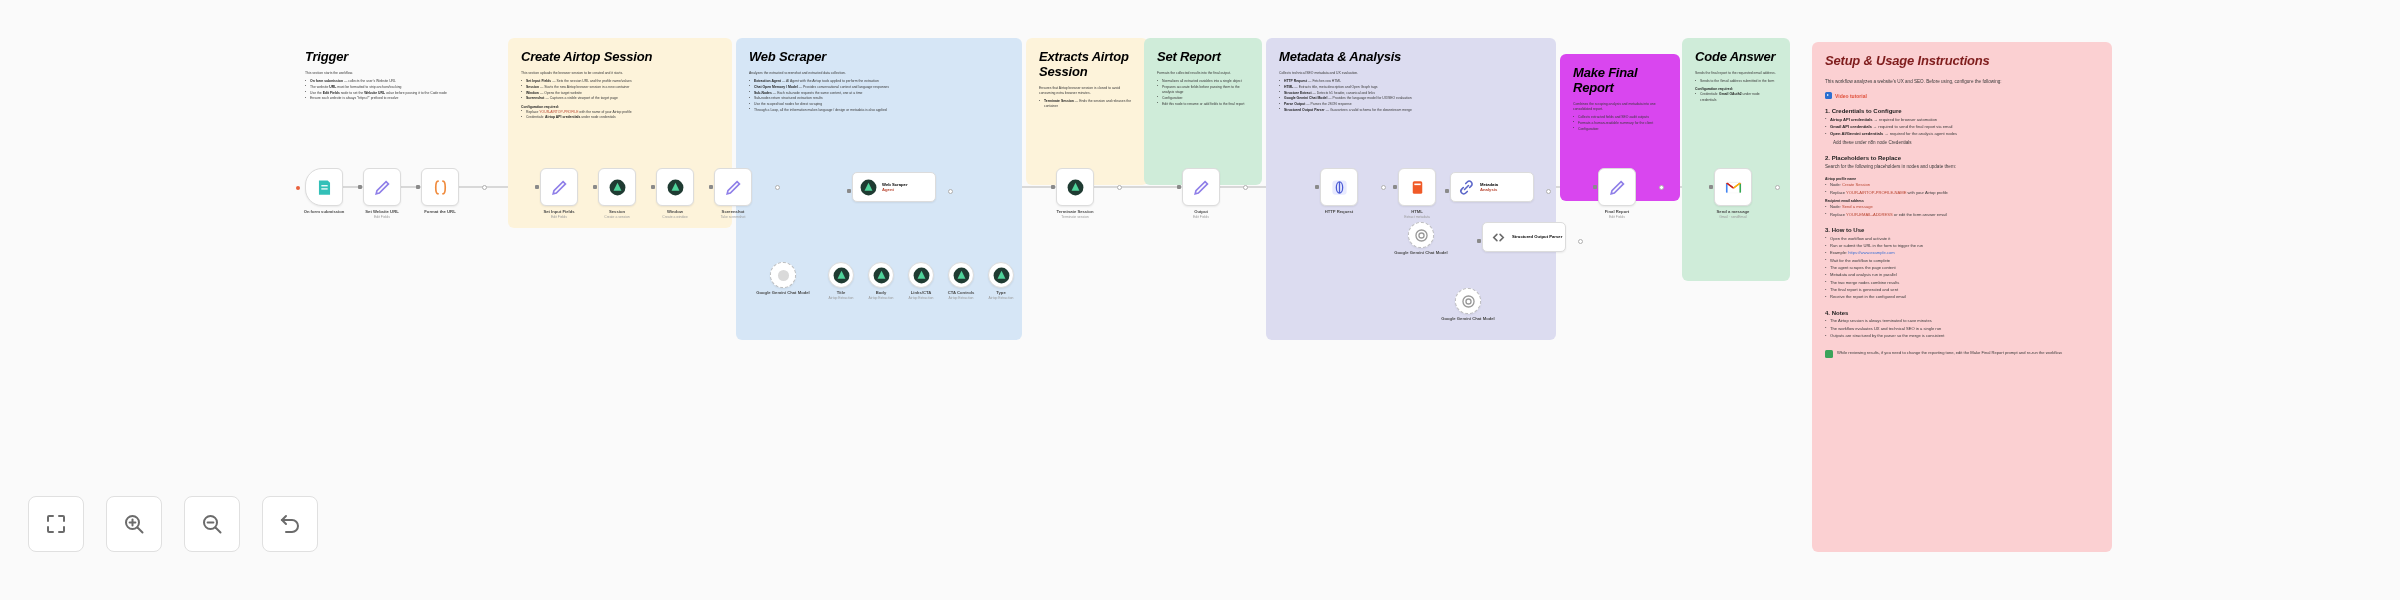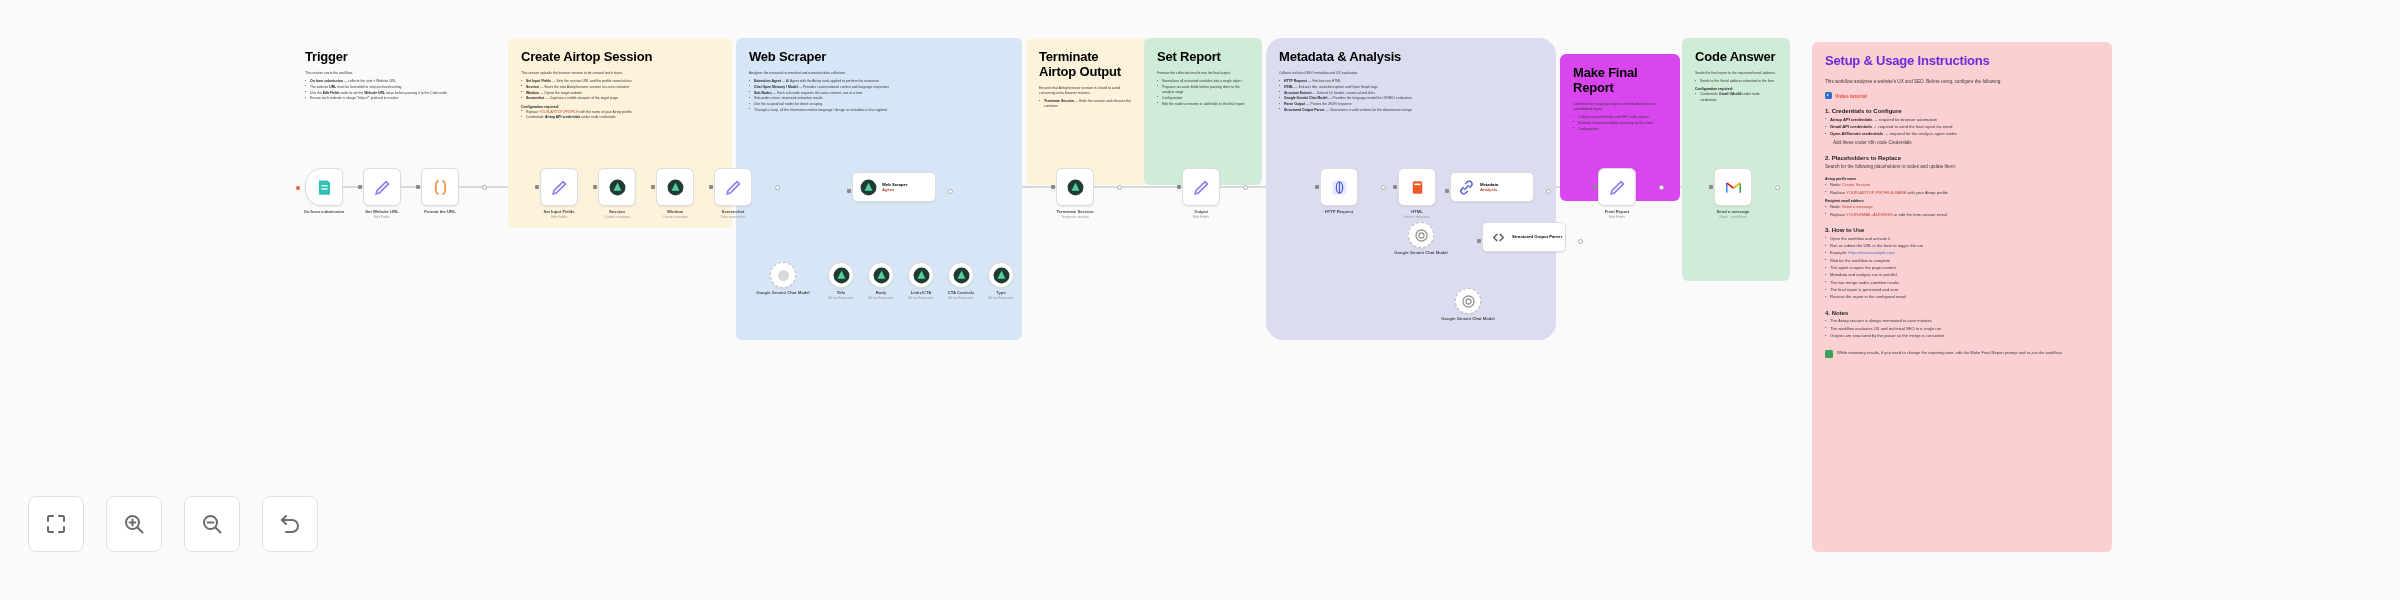--- a/index.html
+++ b/index.html
@@ -5,41 +5,41 @@
   * { box-sizing: border-box; margin: 0; padding: 0; }
   html, body {
     width: 2400px; height: 600px; overflow: hidden;
     font-family: "Liberation Sans", sans-serif;
     background: #f7f7f7;
   }
   #canvas { position: relative; width: 2400px; height: 600px; background: #fafafa; }
 
   
   .note { position: absolute; border-radius: 6px; padding: 12px 13px; overflow: hidden; }
-  .note h3 { font-size: 13px; font-weight: 700; line-height: 1.15; margin-bottom: 6px; letter-spacing: -.2px; }
+  .note h3 { font-size: 13px; font-weight: 700; line-height: 1.15; margin-bottom: 6px; letter-spacing: -.2px; font-style: italic; }
   .note p.lead { font-size: 3.4px; line-height: 1.5; margin-bottom: 3px; color: #3a3a3a; }
   .note ul { list-style: none; }
   .note li { font-size: 3.4px; line-height: 1.55; color: #3a3a3a; position: relative; padding-left: 5px; margin-bottom: .5px; }
   .note li:before { content: "\2022"; position: absolute; left: 0; top: -.4px; }
   .note li b { font-weight: 700; color: #1d1d1d; }
   .note li i { font-style: normal; color: #b8442f; }
   .note li a { color: #3b6fd4; }
   .note .sub { font-size: 3.4px; font-weight: 700; margin: 3px 0 1px; color: #1d1d1d; }
 
   .n-trigger  { left: 292px;  top: 38px;  width: 212px; height: 190px; background: transparent; }
   .n-airtop   { left: 508px;  top: 38px;  width: 224px; height: 190px; background: #fdf3da; }
   .n-scraper  { left: 736px;  top: 38px;  width: 286px; height: 302px; background: #d6e6f6; }
   .n-term     { left: 1026px; top: 38px;  width: 122px; height: 147px; background: #fdf3da; }
   .n-setout   { left: 1144px; top: 38px;  width: 118px; height: 147px; background: #cfecd9; }
-  .n-meta     { left: 1266px; top: 38px;  width: 290px; height: 302px; background: #dcdcf0; border-radius: 17px; }
+  .n-meta     { left: 1266px; top: 38px;  width: 290px; height: 302px; background: #dcdcf0; }
   .n-report   { left: 1560px; top: 54px;  width: 120px; height: 147px; background: #d946ef; }
   .n-answer   { left: 1682px; top: 38px;  width: 108px; height: 243px; background: #cfecd9; }
   .n-setup    { left: 1812px; top: 42px;  width: 300px; height: 510px; background: #fbd0d2; }
 
-  .n-setup h3 { font-size: 13px; color: #6d28d9; margin-bottom: 9px; }
+  .n-setup h3 { font-size: 13px; color: #7f1d1d; margin-bottom: 9px; }
   .n-setup p.lead { font-size: 4.6px; line-height: 1.55; margin-bottom: 7px; }
   .n-setup h4 { font-size: 6px; font-weight: 700; color: #1d1d1d; margin: 9px 0 2.5px; }
   .n-setup li { font-size: 4.1px; line-height: 1.6; margin-bottom: .8px; }
   .vid { display: flex; align-items: center; gap: 3px; margin: 4px 0 2px; }
   .vid .vi { width: 7px; height: 7px; background: #2d6fd0; border-radius: 1.5px; position: relative; }
   .vid .vi:after { content: ""; position: absolute; left: 2.3px; top: 1.6px; border-left: 2.6px solid #fff;
                    border-top: 1.8px solid transparent; border-bottom: 1.8px solid transparent; }
   .vid span { font-size: 5px; color: #e0513c; font-weight: 600; }
   .callout { display: flex; gap: 4px; align-items: flex-start; margin-top: 10px; }
   .callout .ci { width: 8px; height: 8px; background: #3ba35a; border-radius: 1.5px; flex: none; }
@@ -150,21 +150,21 @@
         <li><b>Sub-Nodes</b> — Each sub-node requests the same content, one at a time</li>
         <li>Sub-nodes return structured extraction results</li>
       </ul>
     <ul>
         <li>Use the scoped tool nodes for direct scraping</li>
         <li>Through a Loop, all the information makes language / design or metadata is also applied</li>
       </ul>
   </div>
 
   <div class="note n-term">
-    <h3>Terminate Airtop Output</h3>
+    <h3>Extracts Airtop Session</h3>
     <p class="lead">Ensures that Airtop browser session is closed to avoid consuming extra browser minutes.</p>
     <ul>
         <li><b>Terminate Session</b> — Ends the session and releases the container</li>
       </ul>
   </div>
 
   <div class="note n-setout">
     <h3>Set Report</h3>
     <p class="lead">Formats the collected results into the final output.</p>
     <ul>

